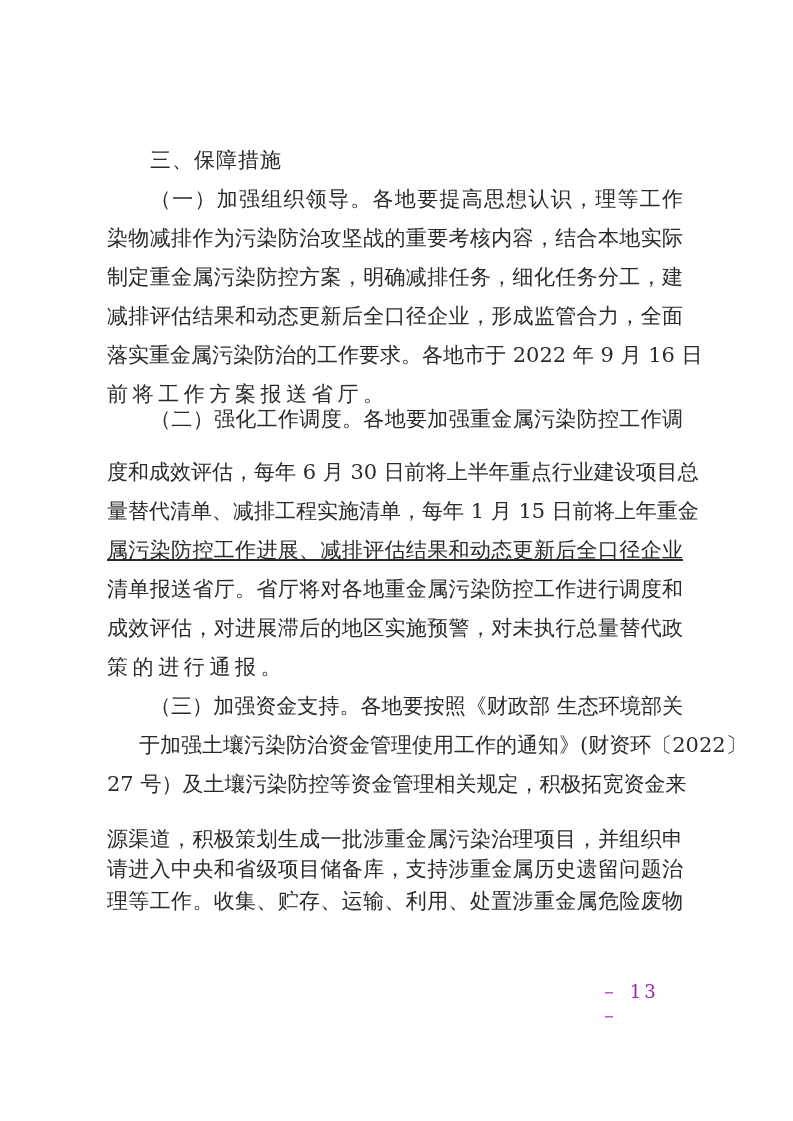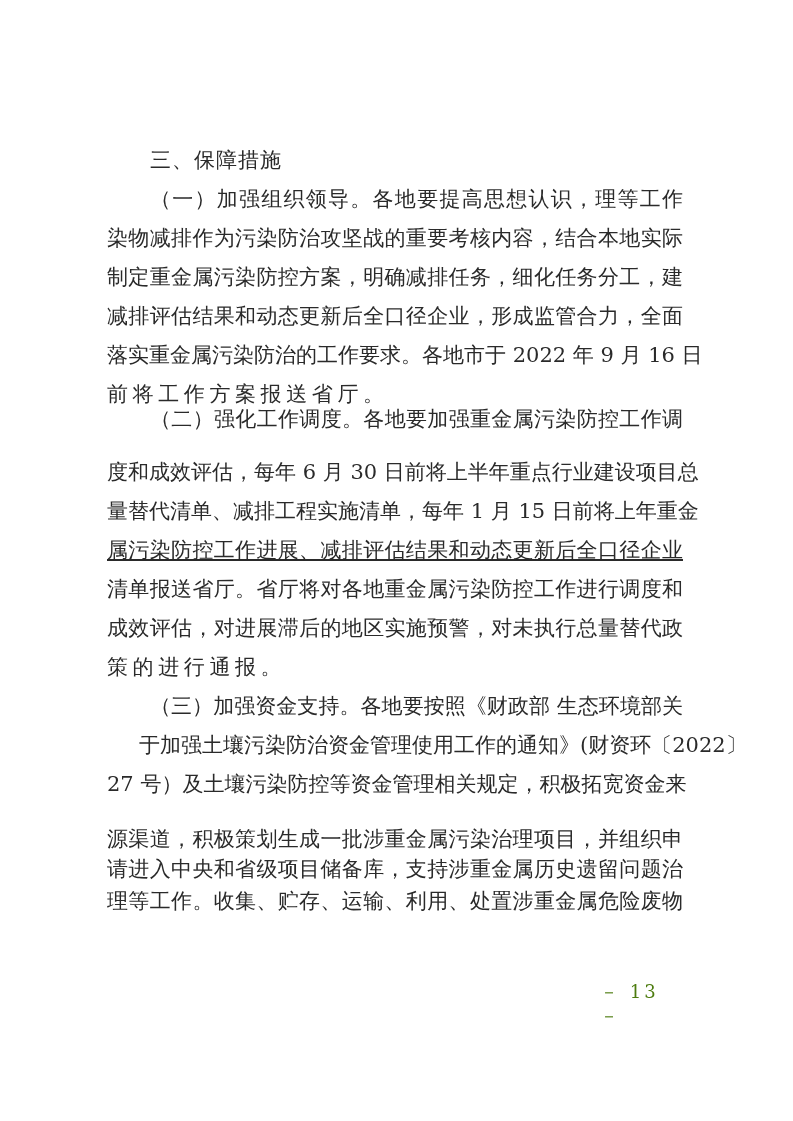--- a/index.html
+++ b/index.html
@@ -47,21 +47,21 @@
     .bold {
       font-family: "DejaVu Sans", "Liberation Sans", sans-serif;
       font-weight: normal;
     }
     .page-number {
       position: absolute;
       left: 600px;
       top: 980px;
       font-size: 18px;
       letter-spacing: 3px;
-      color: #4d7c0f;
+      color: #a21caf;
       font-family: "DejaVu Serif", "Liberation Serif", serif;
     }
   </style>
 </head>
 <body>
 
 <div class="page">
 
   <div class="line heading" style="left:150px; top:141px;">三、保障措施</div>
 

